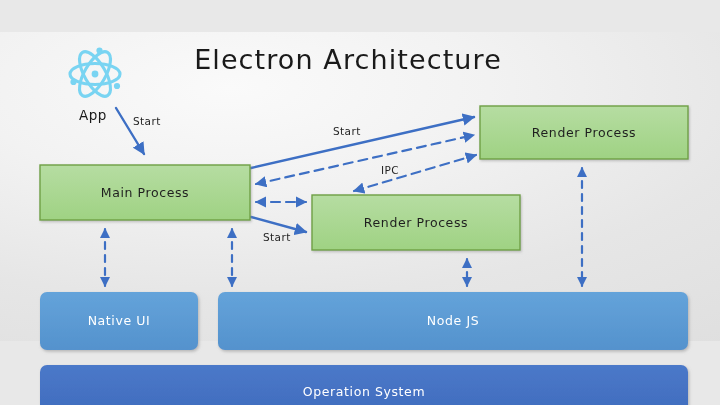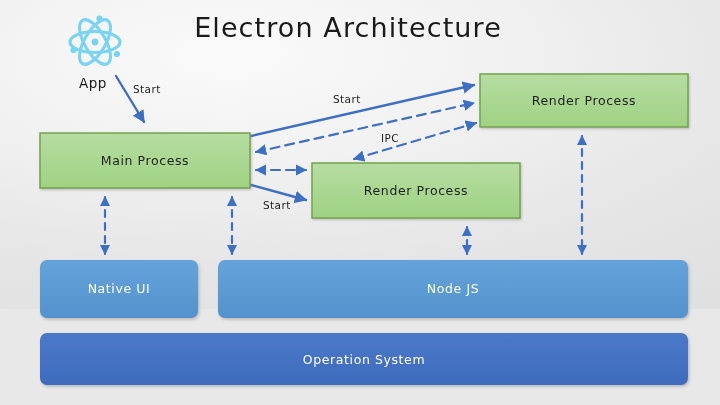--- a/index.html
+++ b/index.html
@@ -4,20 +4,21 @@
 <style>
   html,body{margin:0;padding:0;}
   body{
     width:720px;height:405px;overflow:hidden;
     font-family:"DejaVu Sans", sans-serif;
     background:#e8e8e8;
   }
   #slide{
     position:relative;width:720px;height:309px;
     background:radial-gradient(ellipse 120% 110% at 32% 18%, #fafafa 0%, #f2f2f2 30%, #e6e6e6 62%, #dedede 100%);
+    margin-top:32px;
   }
   #diagram{position:absolute;left:0;top:0;width:720px;height:405px;}
   .title-txt{
     font-family:"DejaVu Sans", sans-serif;
     font-size:27px;letter-spacing:1.1px;fill:#1a1a1a;
   }
   .box-label{font-size:12.5px;fill:#1f1f1f;letter-spacing:.6px;}
   .box-label-w{font-size:12.5px;fill:#ffffff;letter-spacing:.6px;}
   .edge-label{font-size:10.5px;fill:#1f1f1f;letter-spacing:.4px;}
   .app-label{font-size:13.5px;fill:#1a1a1a;letter-spacing:.5px;}

